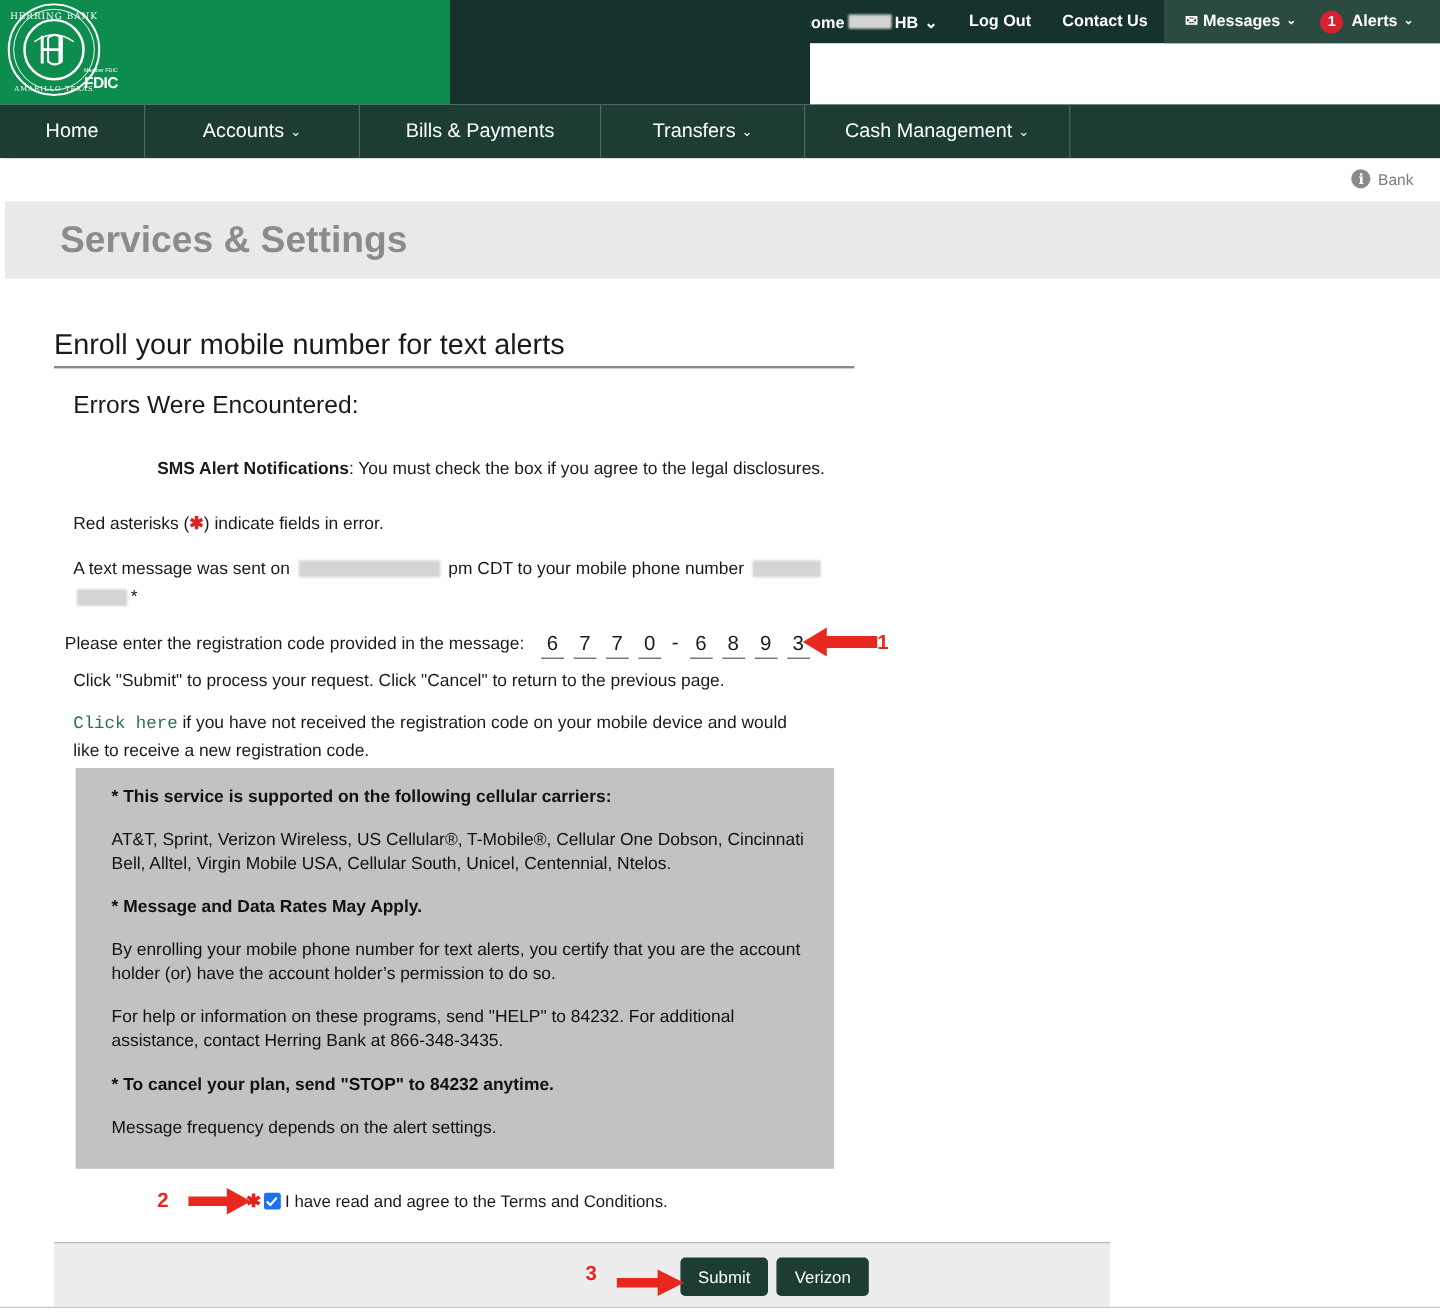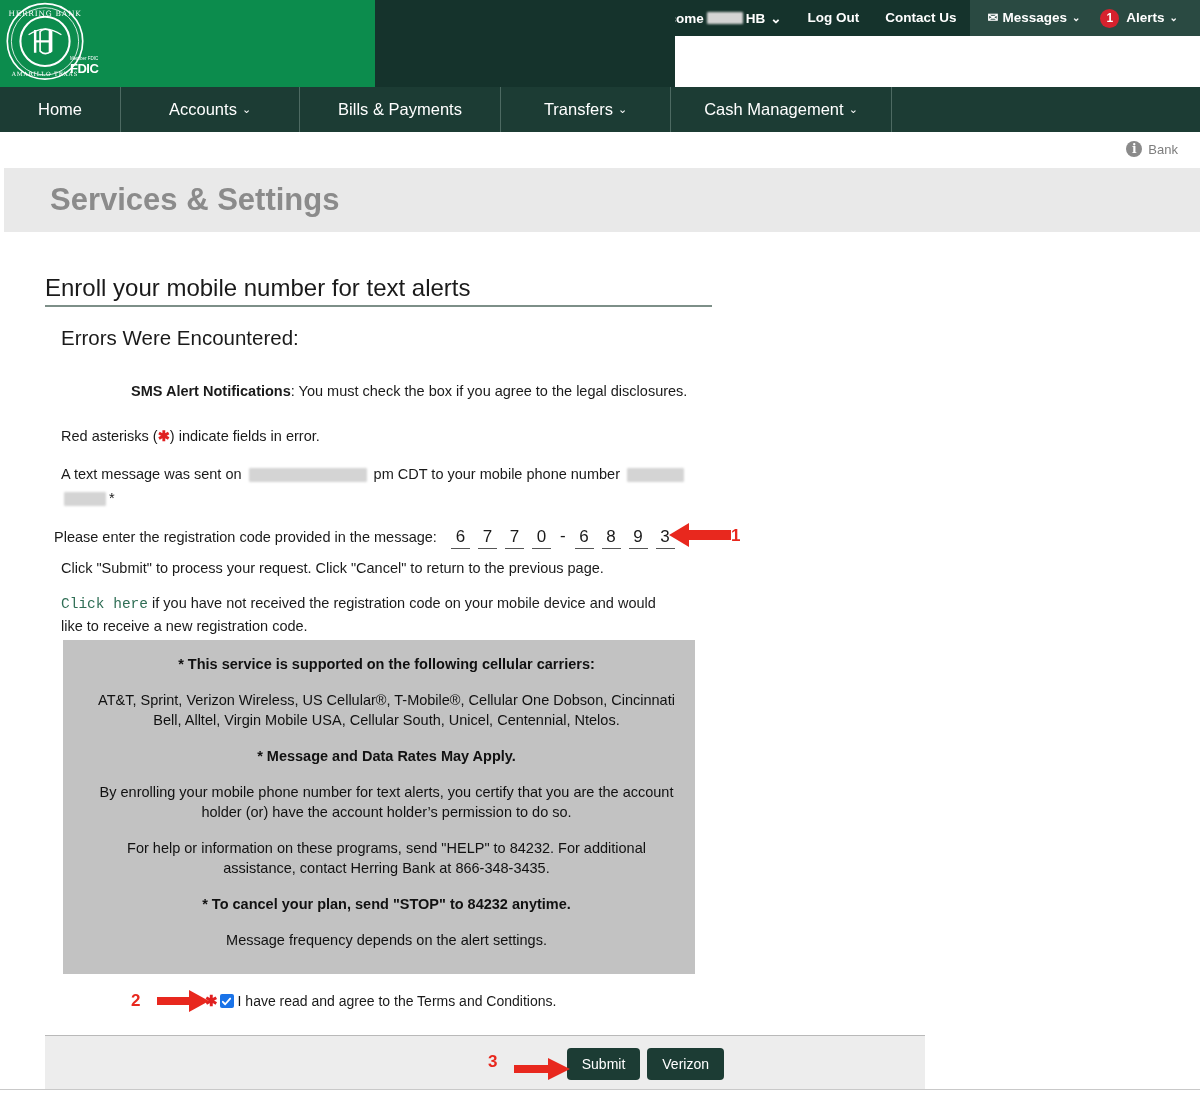--- a/index.html
+++ b/index.html
@@ -164,21 +164,21 @@
   }
   .glink { color: #2f6e55; cursor: pointer; font-family: Liberation Mono, monospace; }
 
   
   .disclosure {
     position: absolute; left: 63px; top: 408px;
     width: 632px; height: 334px;
     background: #c2c2c2; padding: 14px 15px;
   }
   .disclosure p {
-    margin: 0 0 16px 15px; font-size: 14.5px; color: #111; line-height: 20px; text-align: center;
+    margin: 0 0 16px 15px; font-size: 14.5px; color: #111; line-height: 20px;
   }
   .disclosure p:last-child { margin-bottom: 0; }
   .disclosure p.b { font-weight: bold; }
 
   
   .agree-row {
     position: absolute; left: 205px; top: 760px;
     display: flex; align-items: center;
   }
   .agree-ast { color: #e02020; font-size: 15px; font-weight: bold; margin-right: 2px; }

